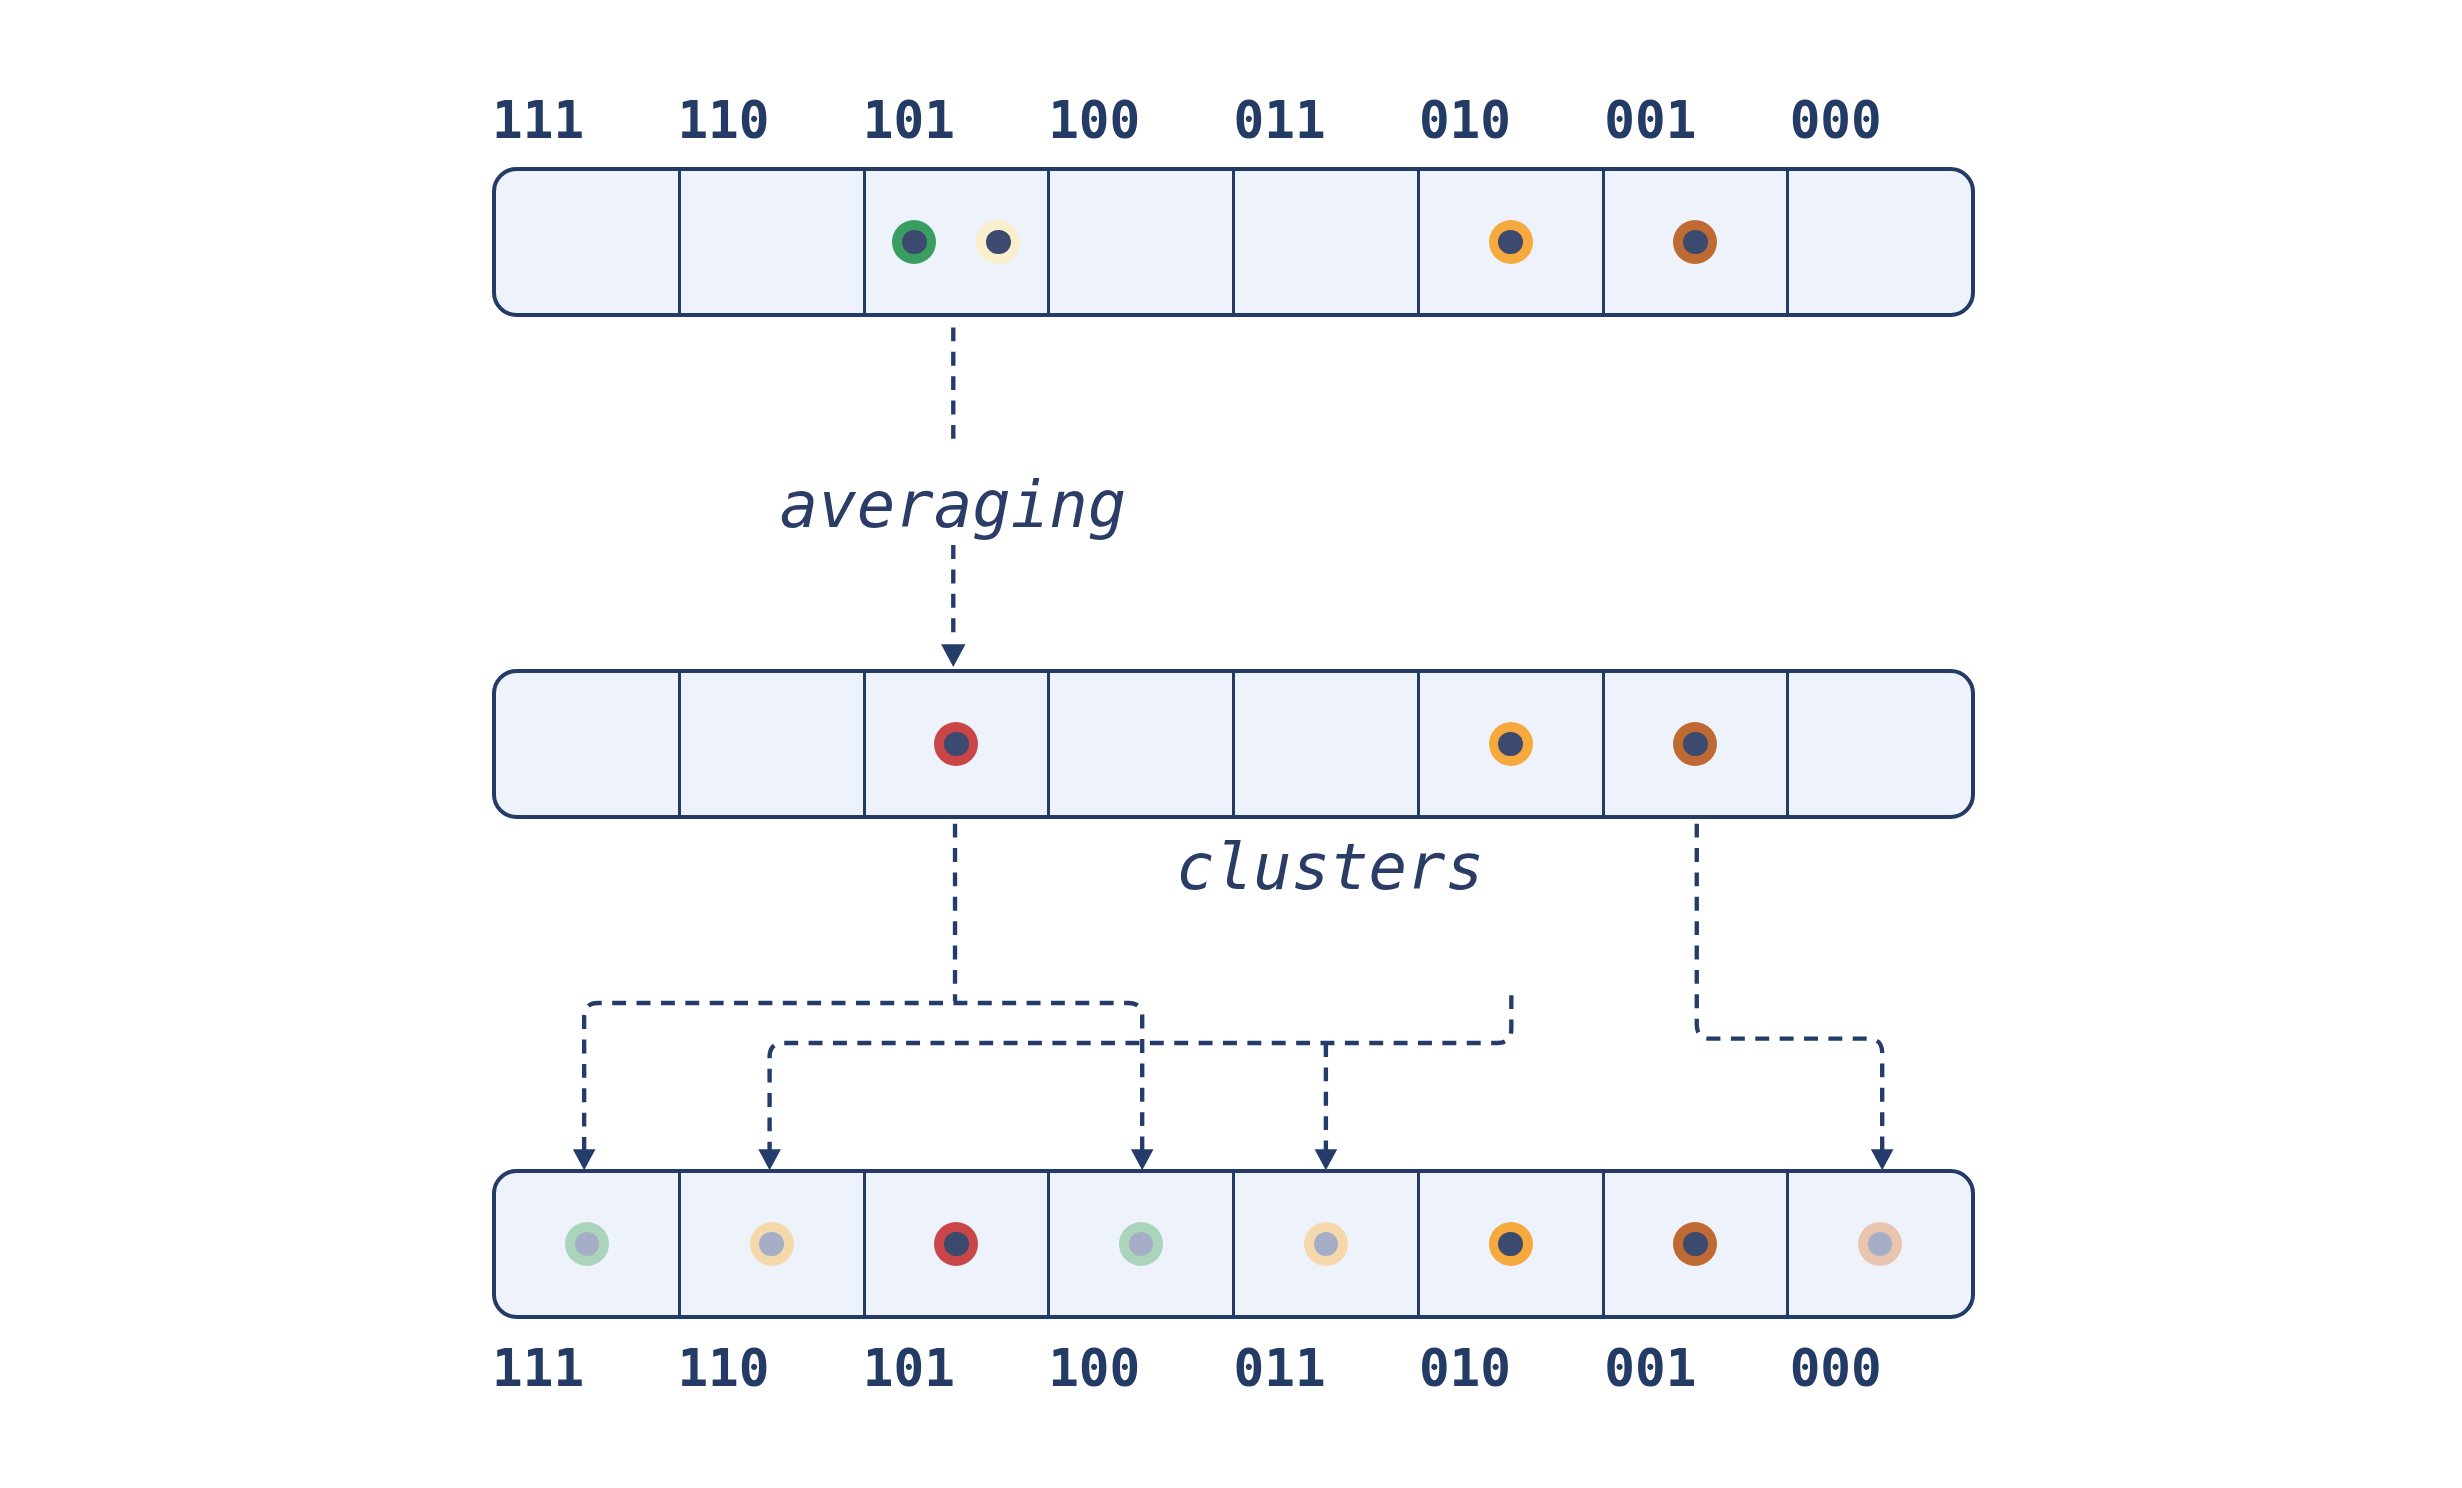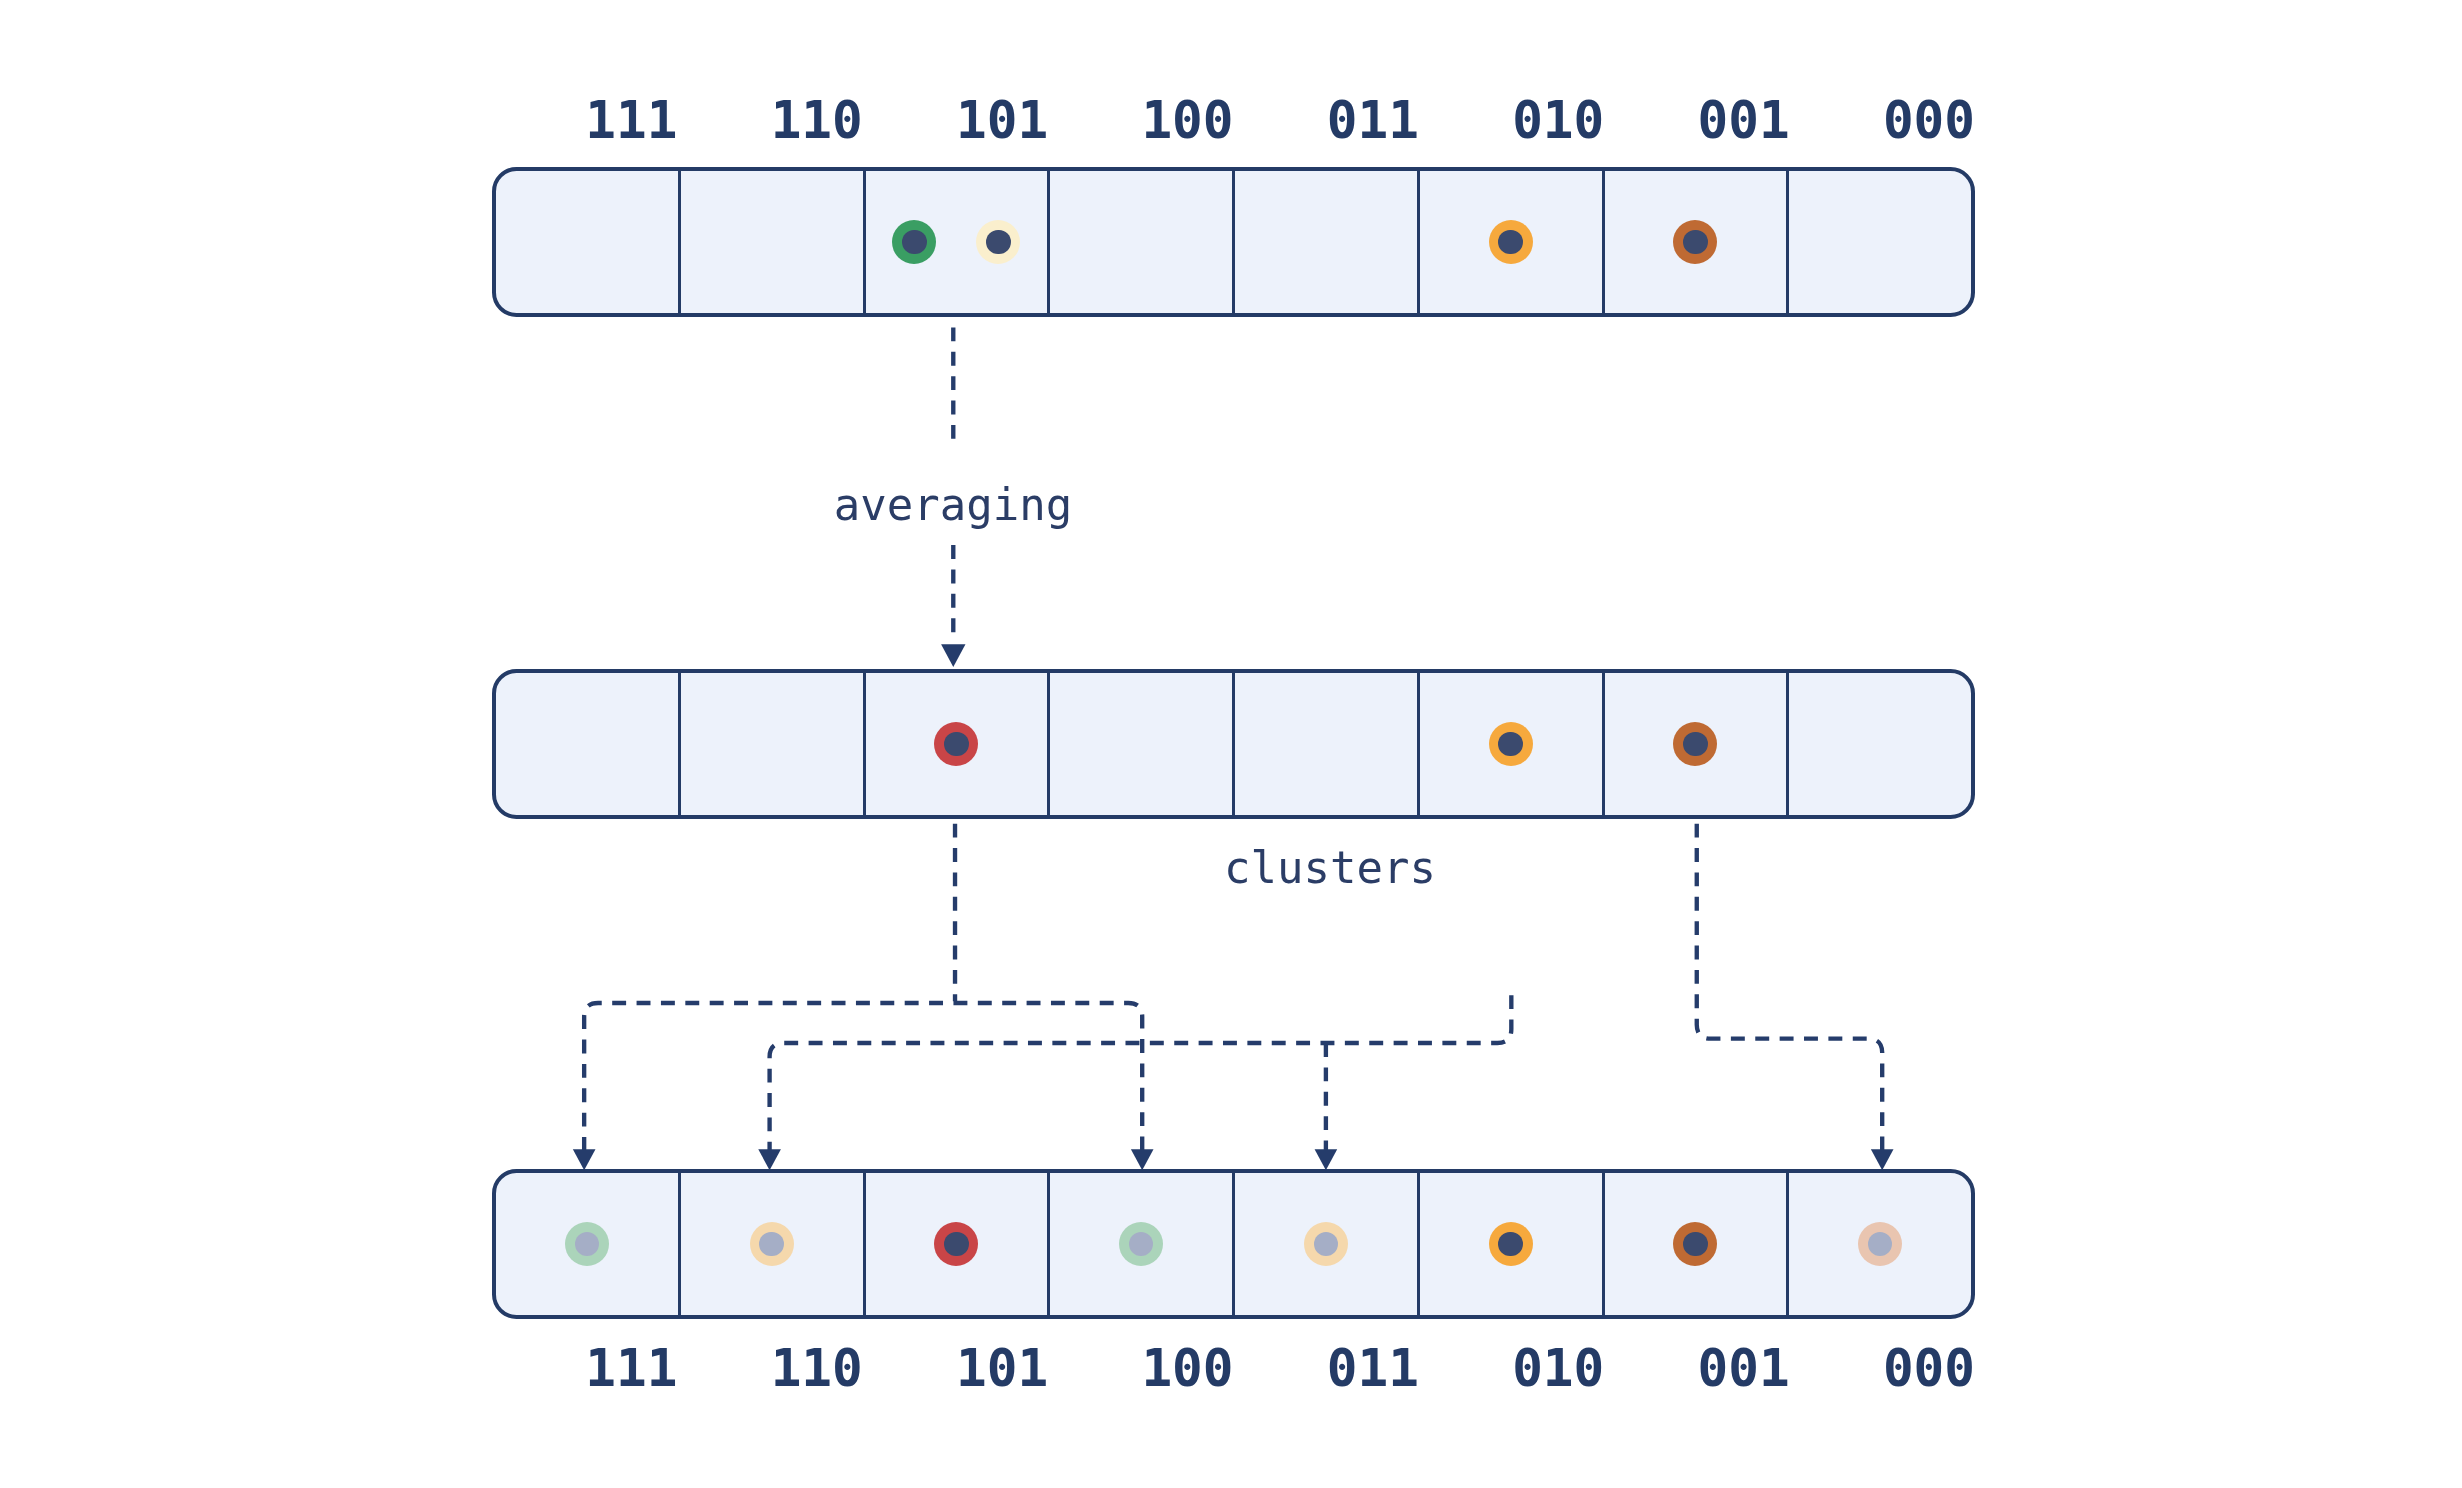--- a/index.html
+++ b/index.html
@@ -4,43 +4,44 @@
 <style>
   html,body { margin:0; padding:0; background:#ffffff; }
   #canvas {
     position:relative; width:2462px; height:1488px; background:#ffffff;
     font-family:"DejaVu Sans Mono", monospace; color:#253c6b; overflow:hidden;
   }
   .label-row {
     position:absolute; left:492px; width:1483px; display:flex;
     font-size:51px; font-weight:bold; color:#243b66;
   }
-  .label-row span { flex:1; text-align:right; }
+  .label-row span { flex:1; text-align:left; }
   .top-labels { top:91px; }
   .bottom-labels { top:1339px; }
   .bar {
     position:absolute; left:492px; width:1483px; height:150px;
     background:#edf2fb; border:4.4px solid #243b66; border-radius:24.4px;
     box-sizing:border-box; display:flex; overflow:hidden;
   }
   .bar-top { top:167px; }
   .bar-mid { top:669px; }
   .bar-bot { top:1169px; }
   .cell {
     flex:1; display:flex; align-items:center; justify-content:center; gap:40px;
   }
   .cell + .cell { border-left:3.5px solid #243b66; }
   .dot {
     width:44px; height:44px; border-radius:50%;
     display:flex; align-items:center; justify-content:center; flex:0 0 auto;
   }
   .dot-center { width:24.4px; height:24.4px; border-radius:50%; }
   .annotation {
-    position:absolute; font-size:44px; color:#2b3d66; white-space:nowrap;
+    position:absolute; font-size:64px; color:#2b3d66; white-space:nowrap;
     transform:translateX(-50%);
+    font-style:italic;
   }
   .averaging-label { left:953px; top:479px; line-height:52px; }
   .filling-label { left:1330px; top:827px; line-height:81px; text-align:center; }
   #connector-svg { position:absolute; left:0; top:0; pointer-events:none; }
 </style>
 </head>
 <body>
 
 <div id="canvas">
 

